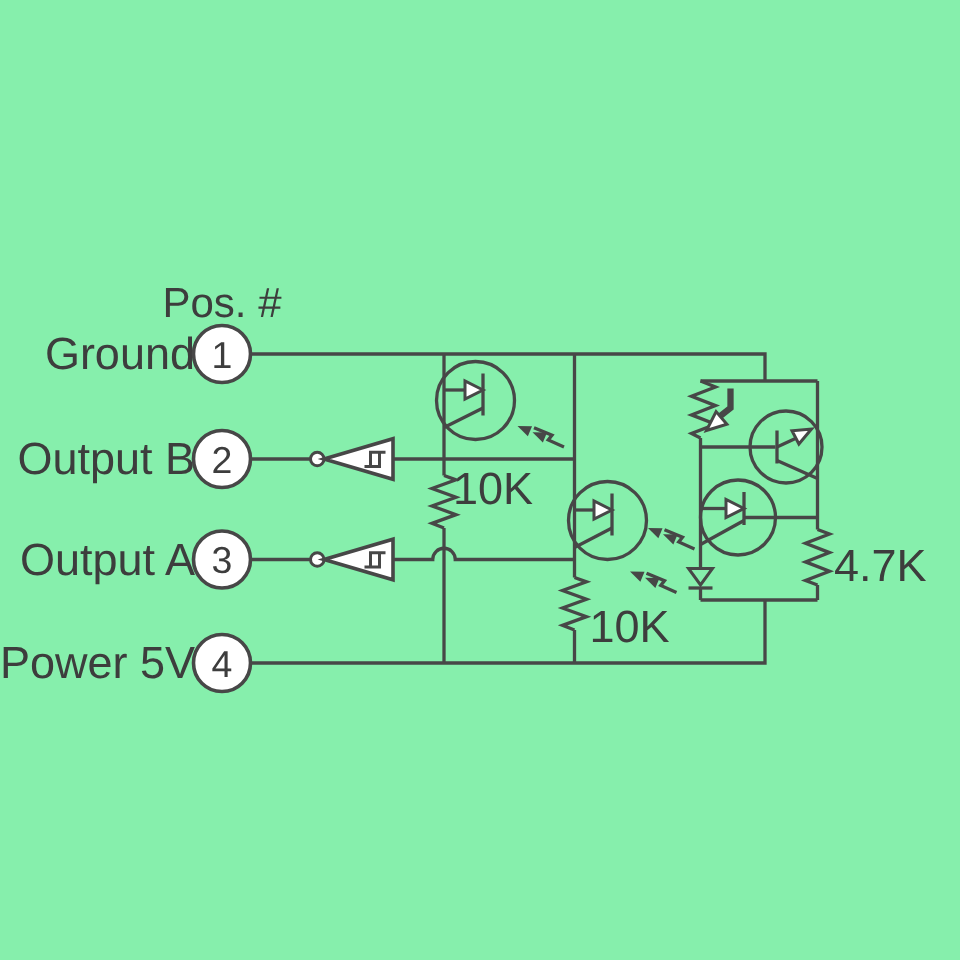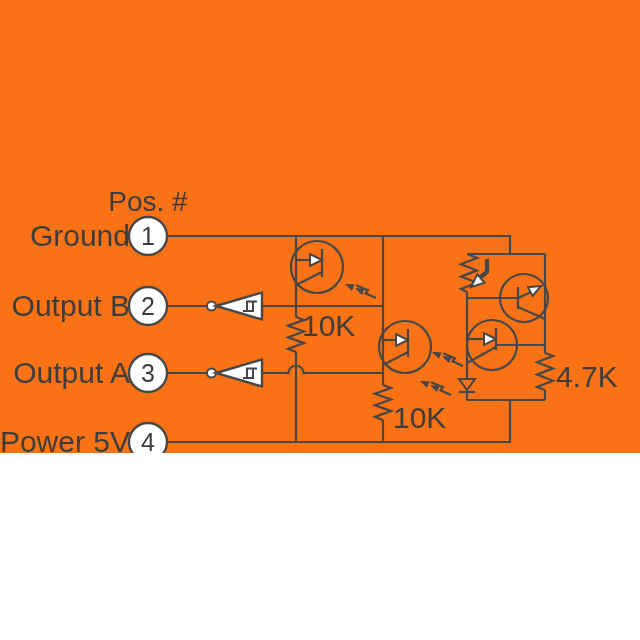--- a/index.html
+++ b/index.html
@@ -1,19 +1,19 @@
 <!DOCTYPE html>
 <html><head>
 <meta charset="utf-8">
 <style>
   html,body{margin:0;padding:0;background:#ffffff;}
   .canvas{
     position:relative;
-    width:640px;height:453px;
-    background:#f97316;
+    width:640px;height:640px;
+    background:#86efac;
     font-family:"Liberation Sans", sans-serif;
     overflow:hidden;
   }
   svg{display:block;}
   .wire{stroke:#474747;stroke-width:2.2;fill:none;stroke-linecap:butt;stroke-linejoin:miter;}
   .wire-thin{stroke:#474747;stroke-width:2;fill:none;}
   .comp-circle{stroke:#474747;stroke-width:2.2;fill:none;}
   .pin-circle{stroke:#474747;stroke-width:2.4;fill:#ffffff;}
   .bubble{stroke:#474747;stroke-width:2;fill:#ffffff;}
   .tri{stroke:#474747;stroke-width:2.4;fill:#ffffff;}

